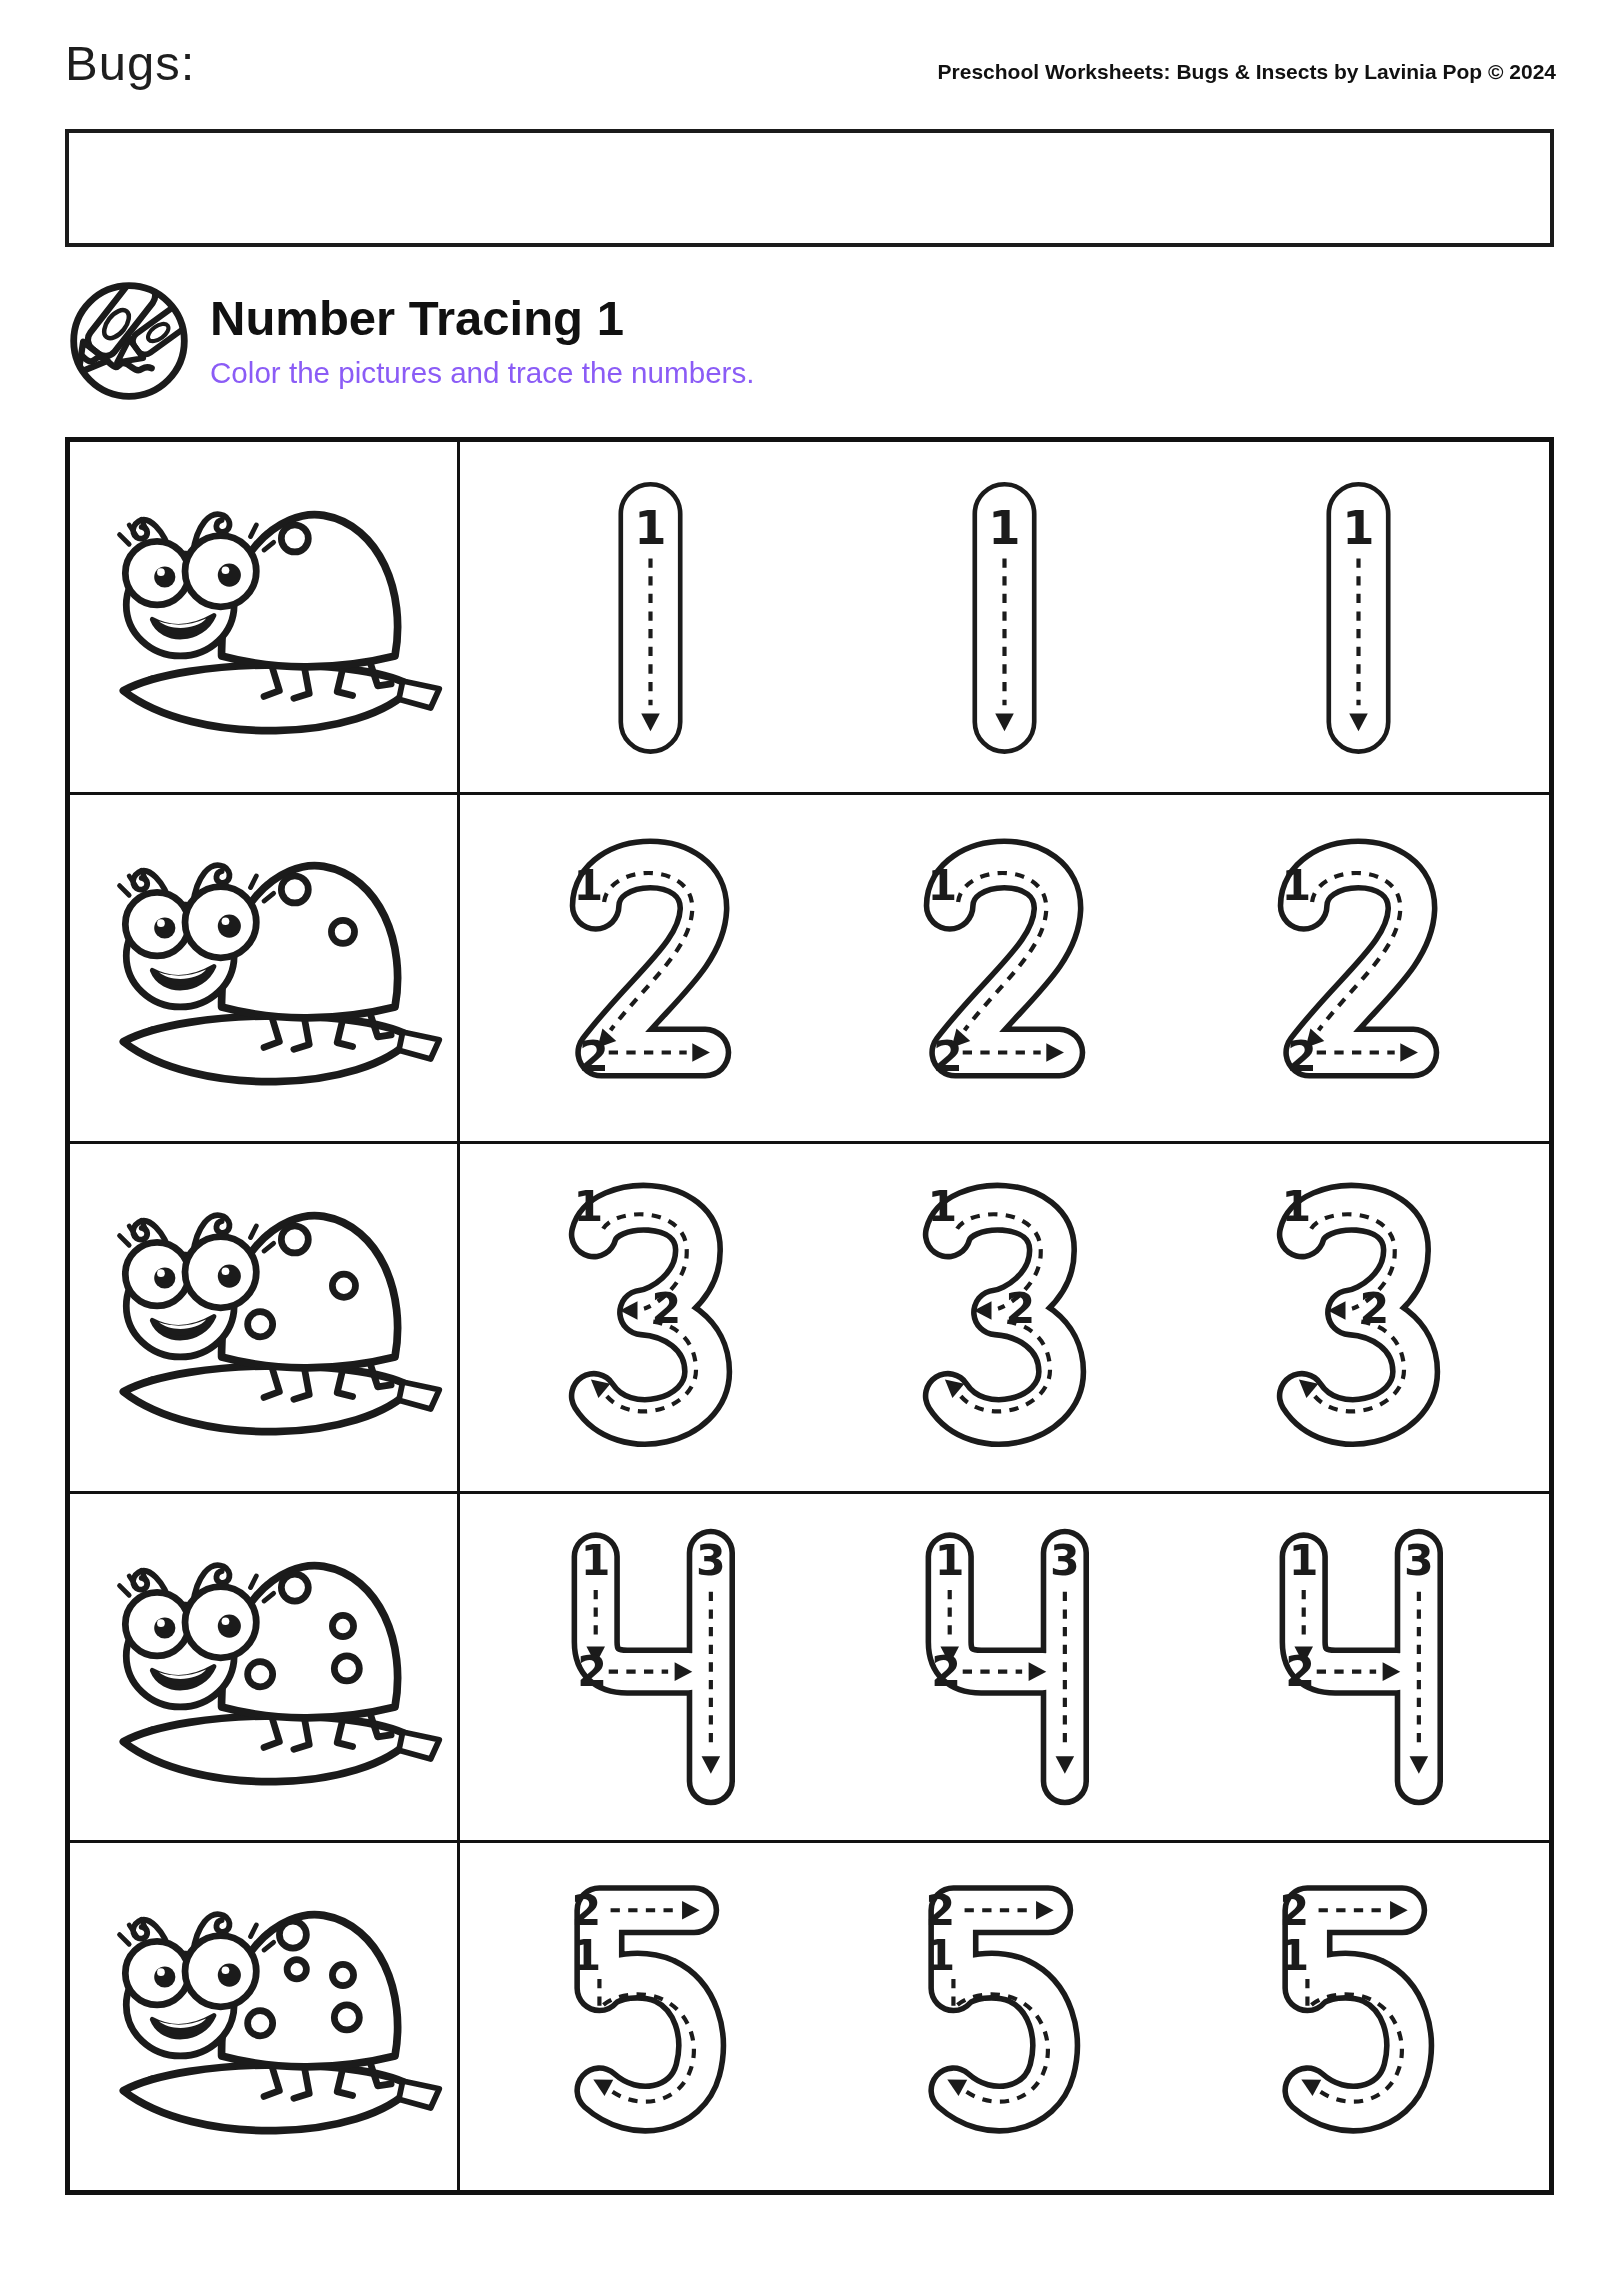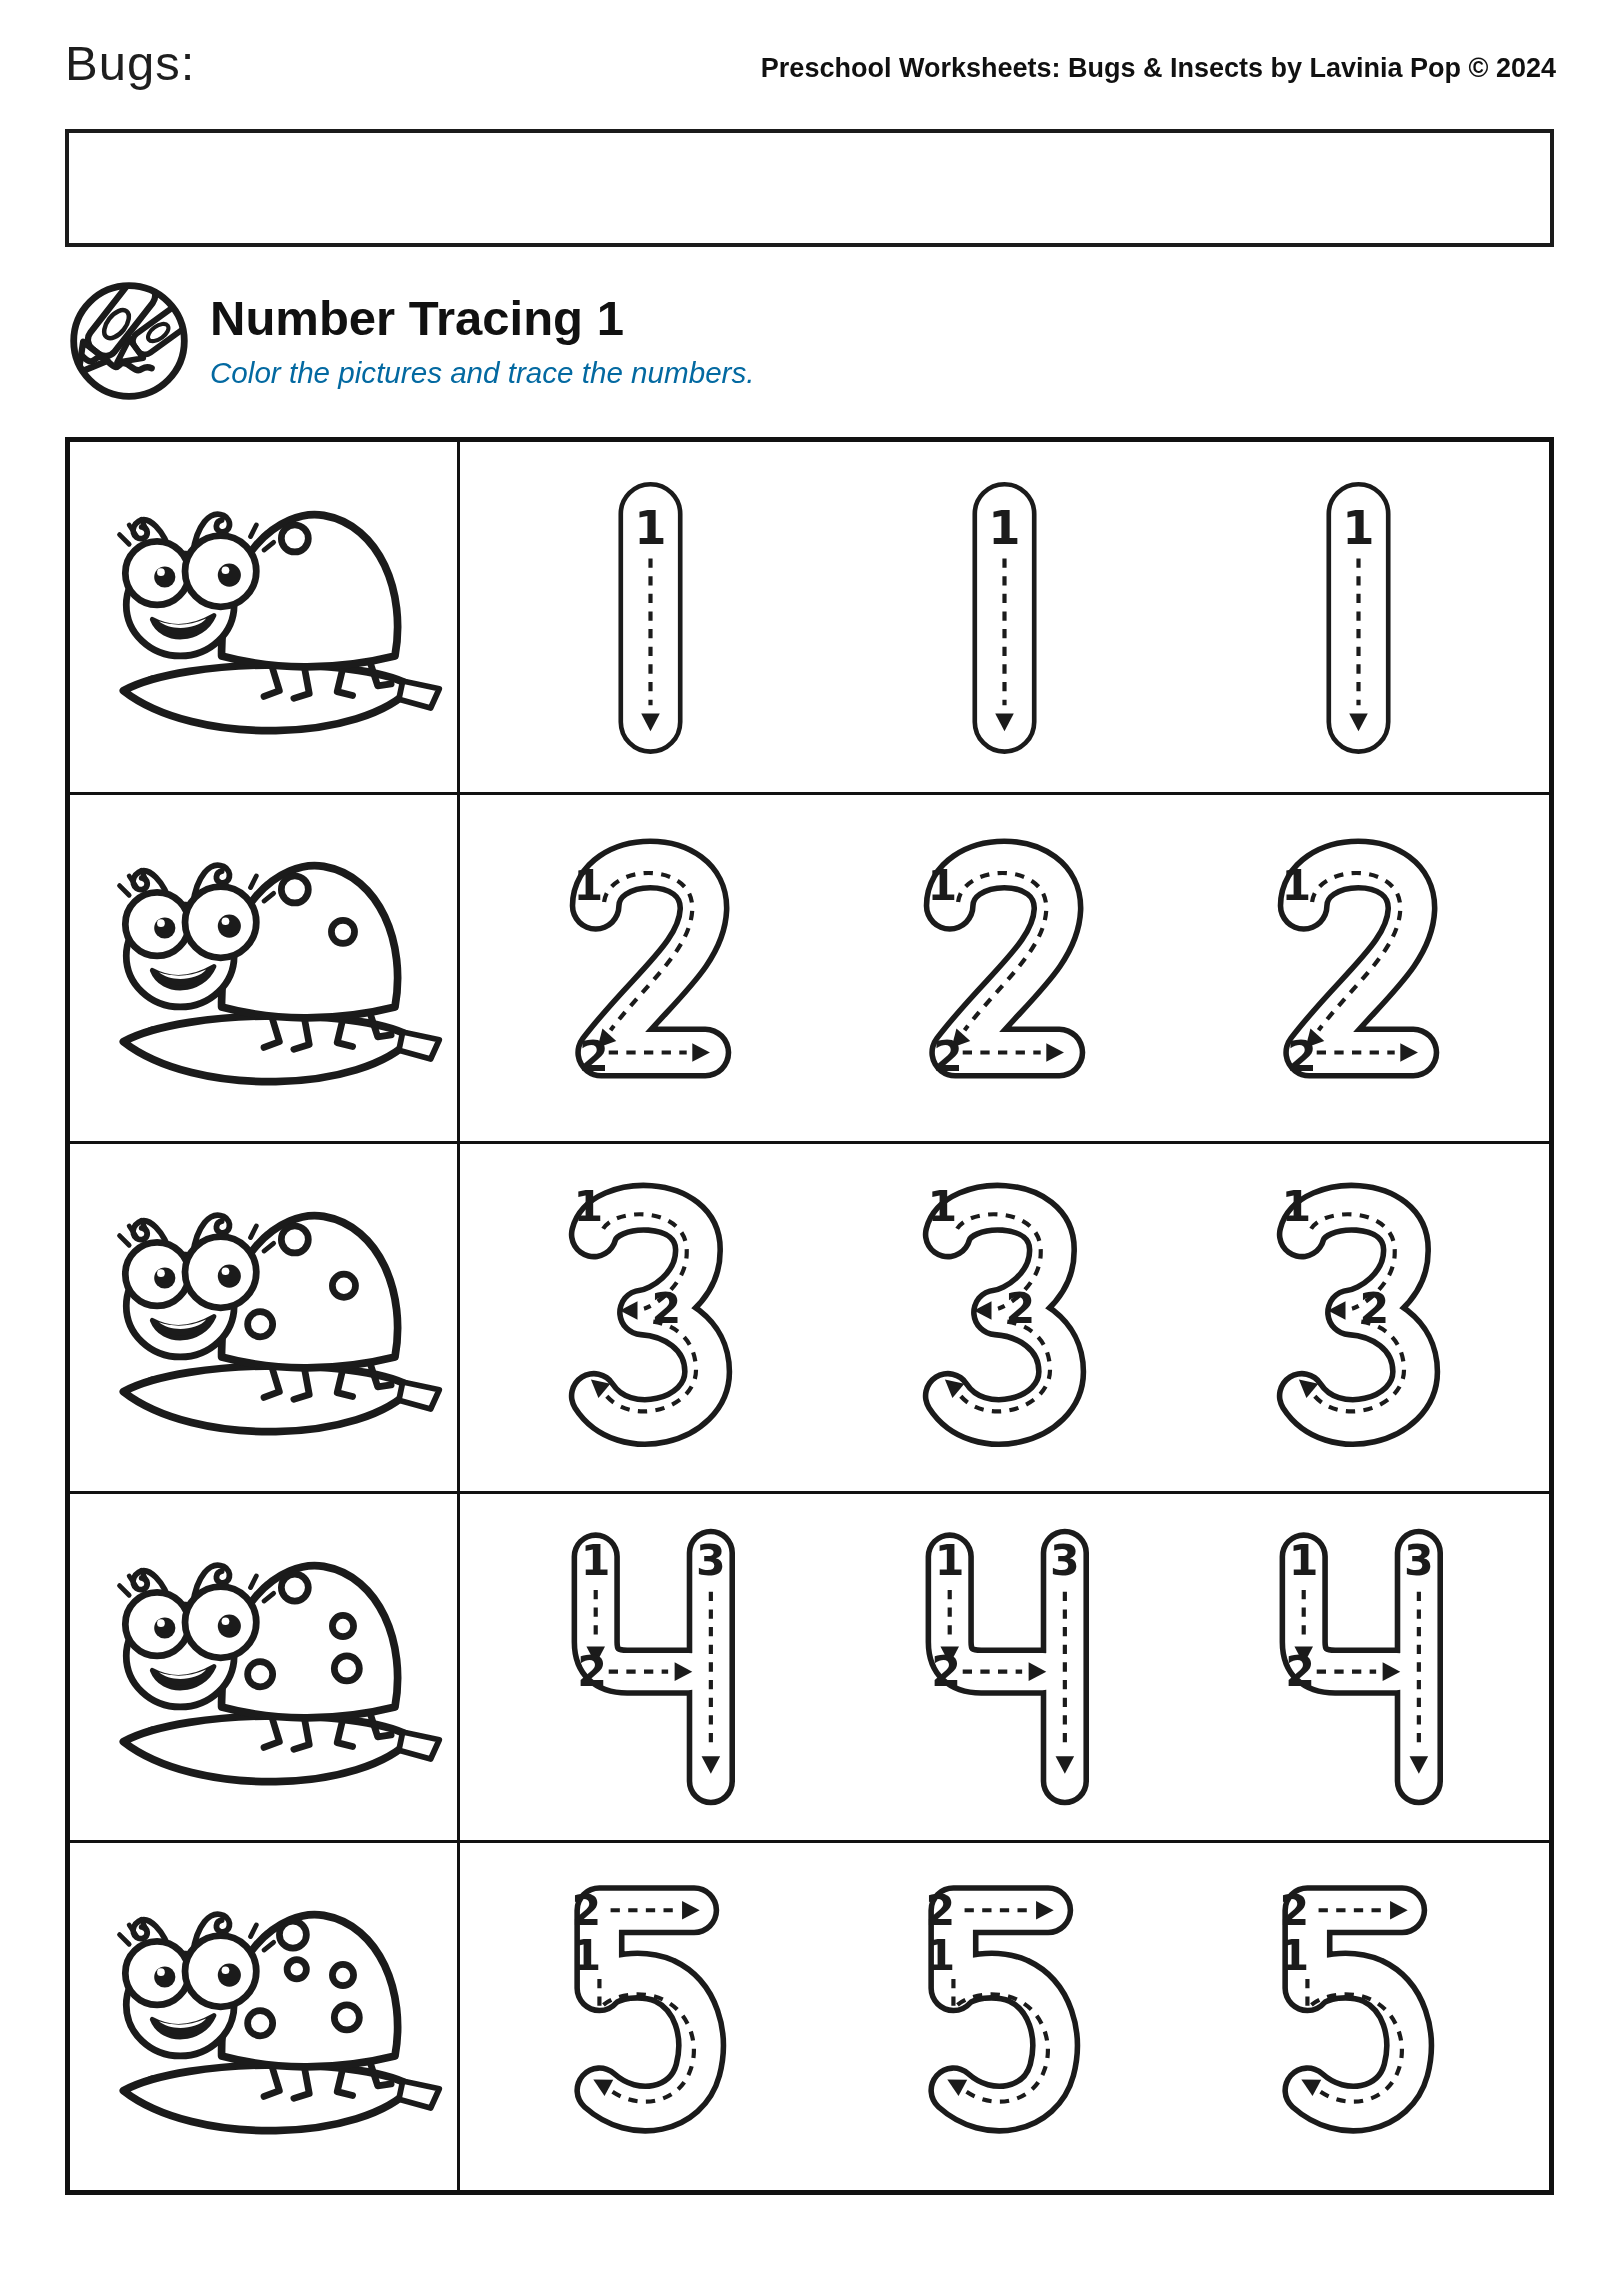--- a/index.html
+++ b/index.html
@@ -13,38 +13,38 @@
   }
   
   .header{
     position:absolute;left:65px;right:65px;top:39px;
     display:flex;justify-content:space-between;align-items:flex-end;
   }
   .name-label{
     font-size:49px;line-height:1;font-weight:400;color:#1e1e1e;letter-spacing:1px;
   }
   .credit{
-    font-size:27px;font-weight:700;color:#111;padding-bottom:3.9px;letter-spacing:0px;
+    font-size:21px;font-weight:700;color:#111;padding-bottom:3.9px;letter-spacing:0px;
   }
   
   .name-box{
     position:absolute;left:65px;right:67px;top:129px;height:110px;
     border:4.9px solid #1b1b1b;background:#fff;
   }
   
   .title-block{
     position:absolute;left:61px;top:268px;right:65px;height:146px;
     display:flex;align-items:center;gap:13px;
   }
   .title-icon{width:136px;height:136px;flex:0 0 auto;}
   .titles h1{
     margin:0;font-size:49px;line-height:1.08;font-weight:700;color:#111;letter-spacing:0px;
   }
   .titles p{
-    margin:11px 0 0 0;font-size:29.6px;color:#0369a1;font-weight:400;font-style:italic;
+    margin:11px 0 0 0;font-size:29.6px;color:#8b5cf6;font-weight:400;
   }
   
   .table{
     position:absolute;left:65px;right:67px;top:437px;height:1748px;
     border:5.9px solid #111;background:#fff;
     display:grid;grid-template-rows:repeat(5,1fr);
   }
   .row{display:grid;grid-template-columns:390px 1fr;}
   .row + .row{border-top:3.9px solid #111;}
   .cell{min-height:0;}

